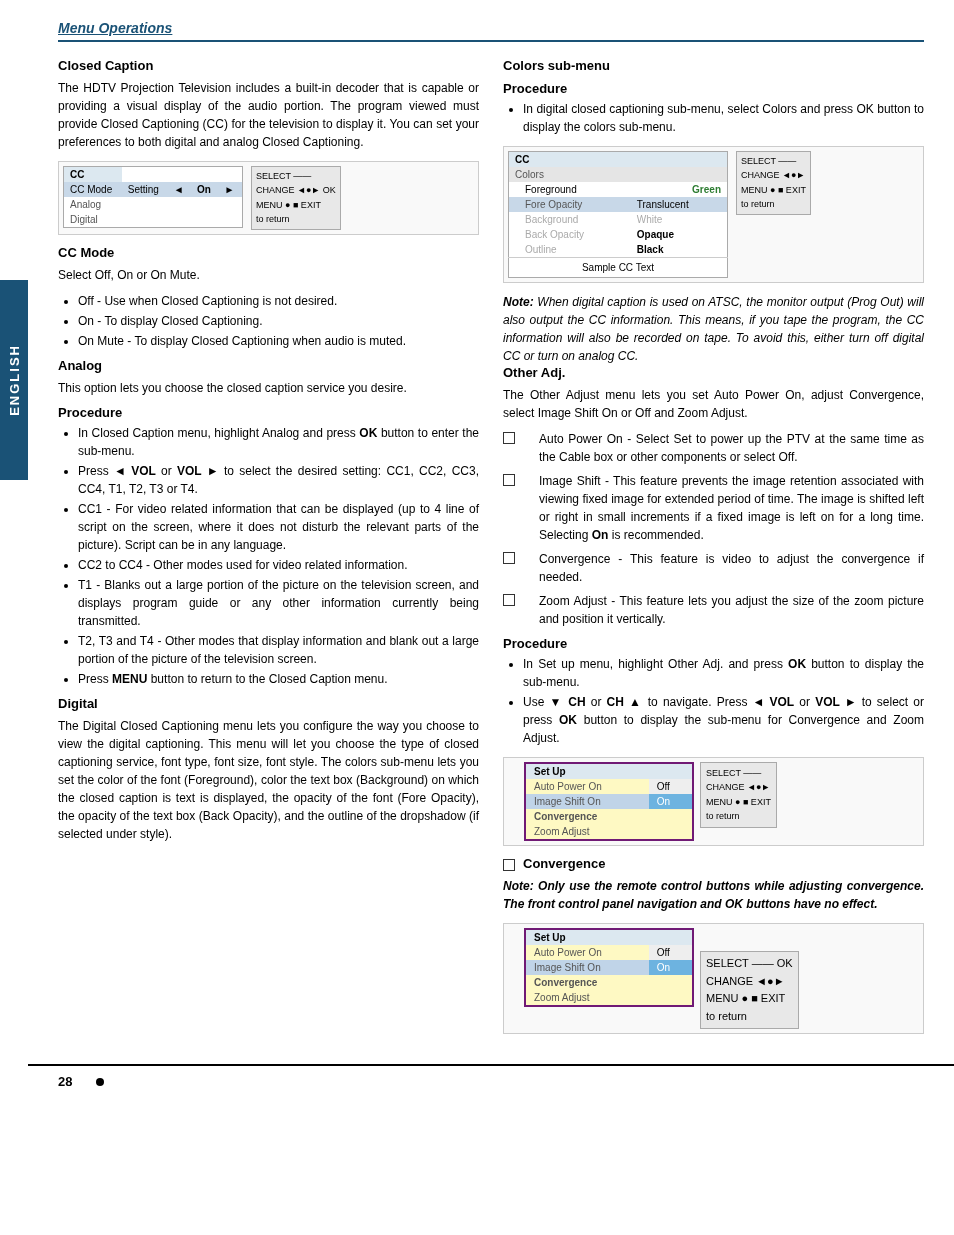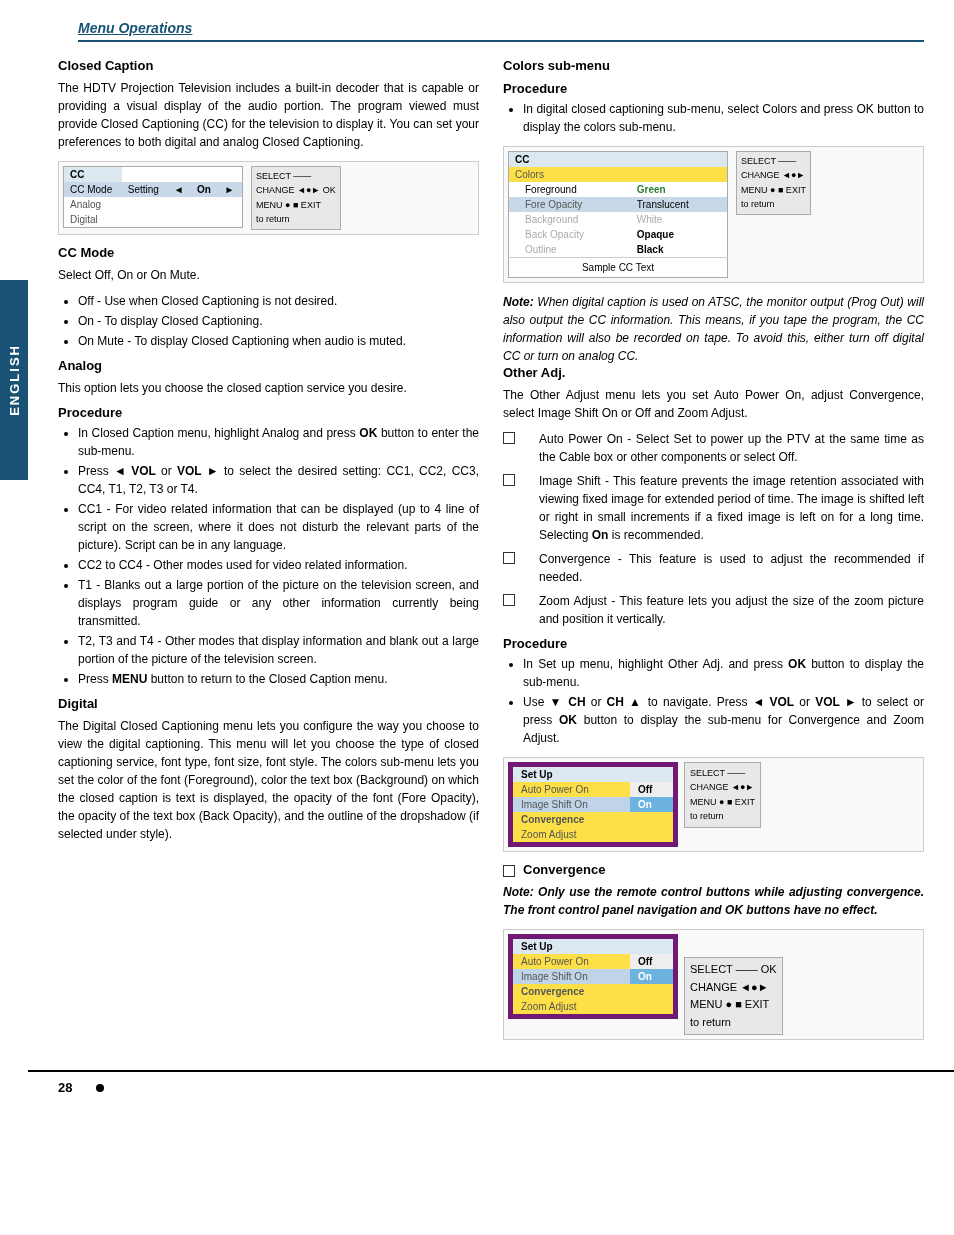--- a/index.html
+++ b/index.html
@@ -38,21 +38,20 @@
       margin-left: 28px;
       padding: 20px 30px 20px 30px;
       flex: 1;
     }
 
     
     .page-header {
       border-bottom: 2px solid #1a5276;
       padding-bottom: 4px;
       margin-bottom: 16px;
-      margin-left: 20px;
     }
     .page-header-title {
       font-size: 14px;
       font-weight: bold;
       font-style: italic;
       color: #1a5276;
       text-decoration: underline;
     }
 
     
@@ -140,21 +139,21 @@
       background: #fff;
       font-size: 10px;
       border-collapse: collapse;
       min-width: 220px;
     }
     .colors-table td {
       padding: 2px 6px;
       border: none;
     }
     .colors-table .green-val { color: #2e7d32; font-weight: bold; }
-    .colors-table tr.selected-row td { background: #fde047; }
+    .colors-table tr.selected-row td { background: #e5e5e5; }
 
     
     .note-block {
       font-size: 12px;
       line-height: 1.5;
       font-style: italic;
       margin: 0 0;
       text-align: justify;
     }
     .note-label {
@@ -172,40 +171,41 @@
       text-align: justify;
     }
     .checkbox-icon {
       width: 12px;
       height: 12px;
       border: 1px solid #333;
       flex-shrink: 0;
       margin-top: 2px;
     }
     .setup-table {
-      border: 5px solid #701a75;
-      background: #fde047;
+      border: 2px solid #701a75;
+      background: #fef9c3;
       font-size: 10px;
       border-collapse: collapse;
       min-width: 170px;
+      margin-left: 16px;
     }
     .setup-table td {
       padding: 2px 8px;
       border: none;
     }
     .setup-table .header-row td {
       background: #dce8f0;
       font-weight: bold;
       font-size: 10px;
     }
     .setup-table .data-row td:first-child {
       color: #555;
     }
     .setup-table .data-row td.val {
-      font-weight: bold;
+      font-weight: normal;
     }
     .setup-table .highlight-row td {
       background: #c0d4e8;
     }
     .setup-table .convergence-row td {
       font-weight: bold;
     }
 
     .select-panel {
       border: 1px solid #aaa;
@@ -349,21 +349,21 @@
             <tbody>
                 <tr>
               <td style="background:#dce8f0; font-weight:bold; font-size:10px;" colspan="2">CC</td>
             </tr>
             <tr class="selected-row">
               <td style="color:#555; font-size:10px;">Colors</td>
               <td></td>
             </tr>
             <tr>
               <td style="font-size:10px; padding-left:16px;">Foreground</td>
-              <td class="green-val" style="font-size:10px;">Green</td>
+              <td class="green-val" style="font-size:10px;text-align:right;">Green</td>
             </tr>
             <tr style="background:#c8d8e8;">
               <td style="font-size:10px; padding-left:16px; color:#555;">Fore Opacity</td>
               <td style="font-size:10px;">Translucent</td>
             </tr>
             <tr>
               <td style="font-size:10px; padding-left:16px; color:#aaa;">Background</td>
               <td style="font-size:10px; color:#aaa;">White</td>
             </tr>
             <tr>
@@ -399,21 +399,21 @@
       <div class="checkbox-item">
         <div class="checkbox-icon"></div>
         <span>Auto Power On - Select Set to power up the PTV at the same time as the Cable box or other components or select Off.</span>
       </div>
       <div class="checkbox-item">
         <div class="checkbox-icon"></div>
         <span>Image Shift - This feature prevents the image retention associated with viewing fixed image for extended period of time. The image is shifted left or right in small increments if a fixed image is left on for a long time. Selecting <span class="bold">On</span> is recommended.</span>
       </div>
       <div class="checkbox-item">
         <div class="checkbox-icon"></div>
-        <span>Convergence - This feature is used to adjust the recommended if needed.</span>
+        <span>Convergence - This feature is video to adjust the convergence if needed.</span>
       </div>
       <div class="checkbox-item">
         <div class="checkbox-icon"></div>
         <span>Zoom Adjust - This feature lets you adjust the size of the zoom picture and position it vertically.</span>
       </div>
 
       <div class="sub-heading">Procedure</div>
       <ul>
         <li>In Set up menu, highlight Other Adj. and press <span class="bold">OK</span> button to display the sub-menu.</li>
         <li>Use <span class="bold">▼ CH</span> or <span class="bold">CH ▲</span> to navigate. Press <span class="bold">◄ VOL</span> or <span class="bold">VOL ►</span> to select or press <span class="bold">OK</span> button to display the sub-menu for Convergence and Zoom Adjust.</li>

